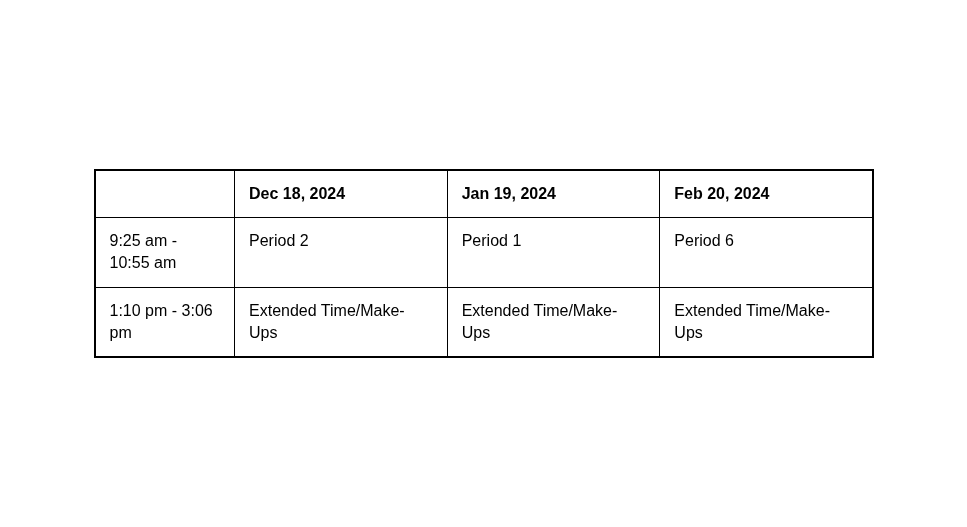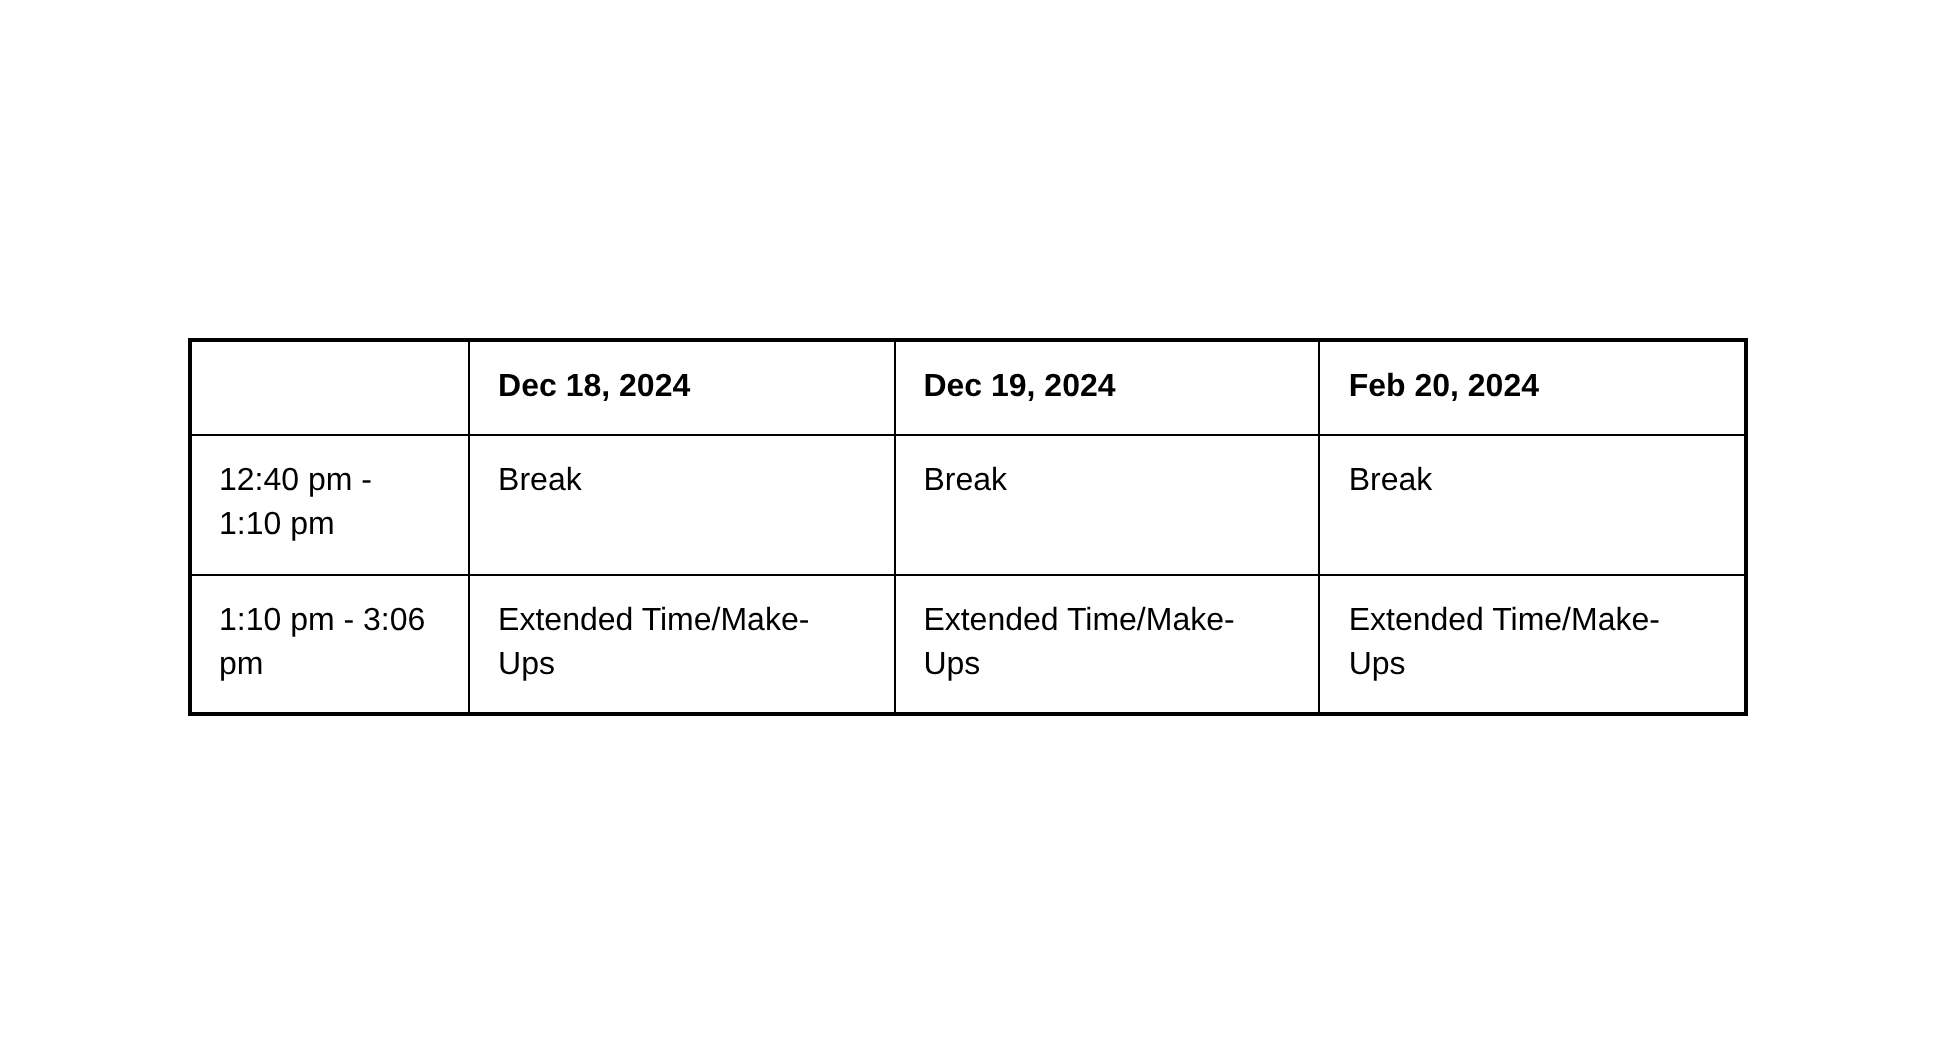--- a/index.html
+++ b/index.html
@@ -56,30 +56,30 @@
   </style>
 </head>
 <body>
 
 <div class="table-container">
   <table>
     <thead>
       <tr>
         <th class="time-col"></th>
         <th class="date-col">Dec 18, 2024</th>
-        <th class="date-col">Dec 19, 2024</th>
+        <th class="date-col">Jan 19, 2024</th>
         <th class="date-col">Feb 20, 2024</th>
       </tr>
     </thead>
     <tbody id="table-body">
         <tr>
-          <td>12:40 pm - 1:10 pm</td>
-          <td>Break</td>
-          <td>Break</td>
-          <td>Break</td>
+          <td>9:25 am - 10:55 am</td>
+          <td>Period 2</td>
+          <td>Period 1</td>
+          <td>Period 6</td>
         </tr>
         <tr>
           <td>1:10 pm - 3:06 pm</td>
           <td>Extended Time/Make-Ups</td>
           <td>Extended Time/Make-Ups</td>
           <td>Extended Time/Make-Ups</td>
         </tr>
       </tbody>
   </table>
 </div>

